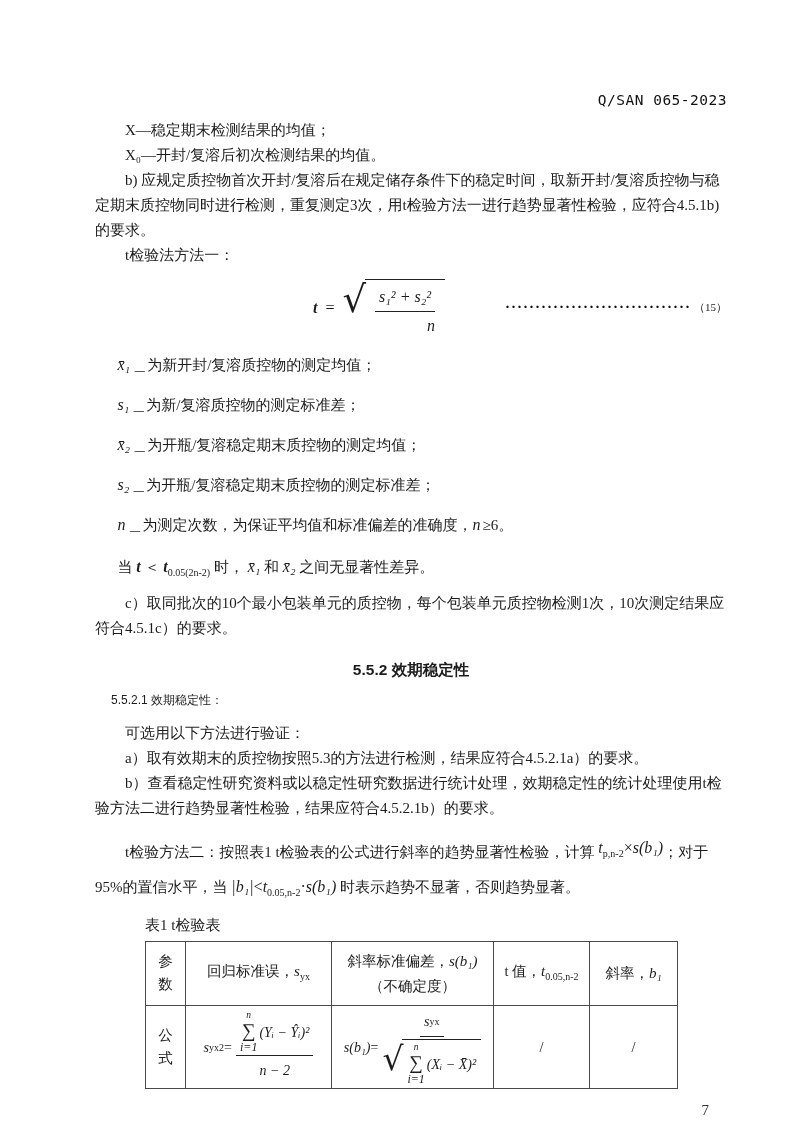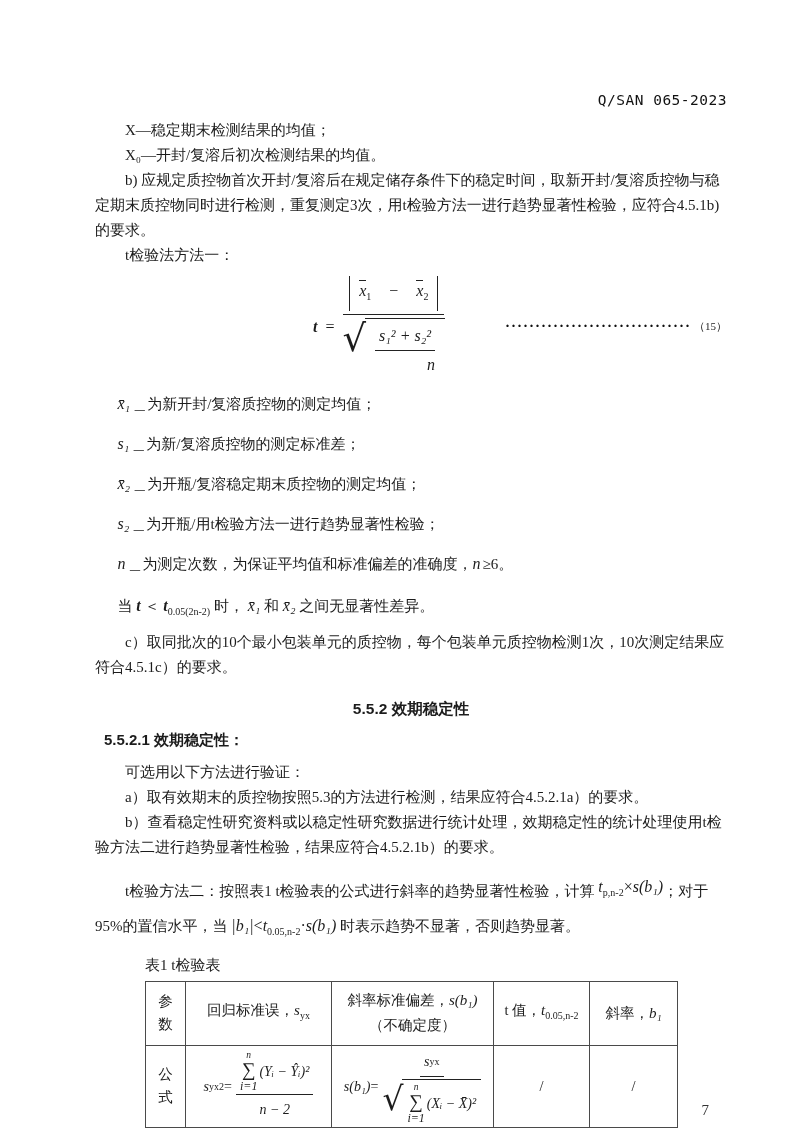--- a/index.html
+++ b/index.html
@@ -42,21 +42,21 @@
   .eqnum { font-size:11px; white-space:nowrap; }
 
   
   p.def { margin:14px 0; text-indent:1.5em; }
   p.def .sym { font-style:italic; font-size:16px; margin-right:2px; }
   p.when { margin:16px 0 6px; text-indent:1.5em; }
   p.when i { font-size:16px; }
 
   
   h3.sec { font-family:"Liberation Sans","DejaVu Sans",sans-serif; font-size:15.5px; font-weight:bold; margin:16px 0 6px;text-align:center; }
-  h4.sec { font-family:"Liberation Sans","DejaVu Sans",sans-serif; font-size:15px; font-weight:bold; margin:6px 9px 8px; }
+  h4.sec { font-family:"Liberation Sans","DejaVu Sans",sans-serif; font-size:12px; font-weight:normal; margin:6px 16px 8px; }
 
   
   p.tm2 { text-indent:2em; margin:10px 0 2px; line-height:33px; }
   .ieq { font-size:16px; white-space:nowrap; }
   .raised { vertical-align:4px; }
   .ieq i { font-style:italic; }
 
   
   .tbl-title { width:532px; margin:4px 0 3px 50px; text-align:left; font-size:15px; }
   table.t1 { border-collapse:collapse; margin-left:50px; table-layout:fixed; }
@@ -93,48 +93,41 @@
     <p class="body">X—稳定期末检测结果的均值；</p>
     <p class="body">X₀—开封/复溶后初次检测结果的均值。</p>
     <p class="hang">b) 应规定质控物首次开封/复溶后在规定储存条件下的稳定时间，取新开封/复溶质控物与稳定期末质控物同时进行检测，重复测定3次，用t检验方法一进行趋势显著性检验，应符合4.5.1b)的要求。</p>
     <p class="body">t检验法方法一：</p>
 
     <div class="eqrow">
       <span class="eq-math">
         <i class="bt">t</i>
         <span class="eqsp">=</span>
         <span class="frac">
-          <span class="num">
-            <span class="abs">
-              <span class="ovl"><i>x</i></span><sub>1</sub>
-              <span class="minus">−</span>
-              <span class="ovl"><i>x</i></span><sub>2</sub>
-            </span>
-          </span>
           <span class="den">
             <span class="sqrt">
               <span class="radical">√</span>
               <span class="radicand">
                 <span class="ifrac">
                   <span class="inum"><i>s₁² + s₂²</i></span>
                   <span class="iden"><i>n</i></span>
                 </span>
               </span>
             </span>
           </span>
         </span>
       </span>
       <span class="leader">····································</span>
       <span class="eqnum">（15）</span>
     </div>
 
     <p class="def"><i class="sym">x̄₁</i><span>＿为新开封/复溶质控物的测定均值；</span></p>
     <p class="def"><i class="sym">s₁</i><span>＿为新/复溶质控物的测定标准差；</span></p>
     <p class="def"><i class="sym">x̄₂</i><span>＿为开瓶/复溶稳定期末质控物的测定均值；</span></p>
-    <p class="def"><i class="sym">s₂</i><span>＿为开瓶/用t检验方法一进行趋势显著性检验；</span></p>
+    <p class="def"><i class="sym">s₂</i><span>＿为开瓶/复溶稳定期末质控物的测定标准差；</span></p>
     <p class="def"><i class="sym">n</i><span>＿为测定次数，为保证平均值和标准偏差的准确度，</span><i class="sym">n</i><span>≥6。</span></p>
 
     <p class="when">
       <span>当</span>
       <i class="bt">t</i>
       <span>＜</span>
       <i class="bt">t</i><sub>0.05(2n-2)</sub>
       <span>时，</span>
       <i>x̄₁</i>
       <span>和</span>

